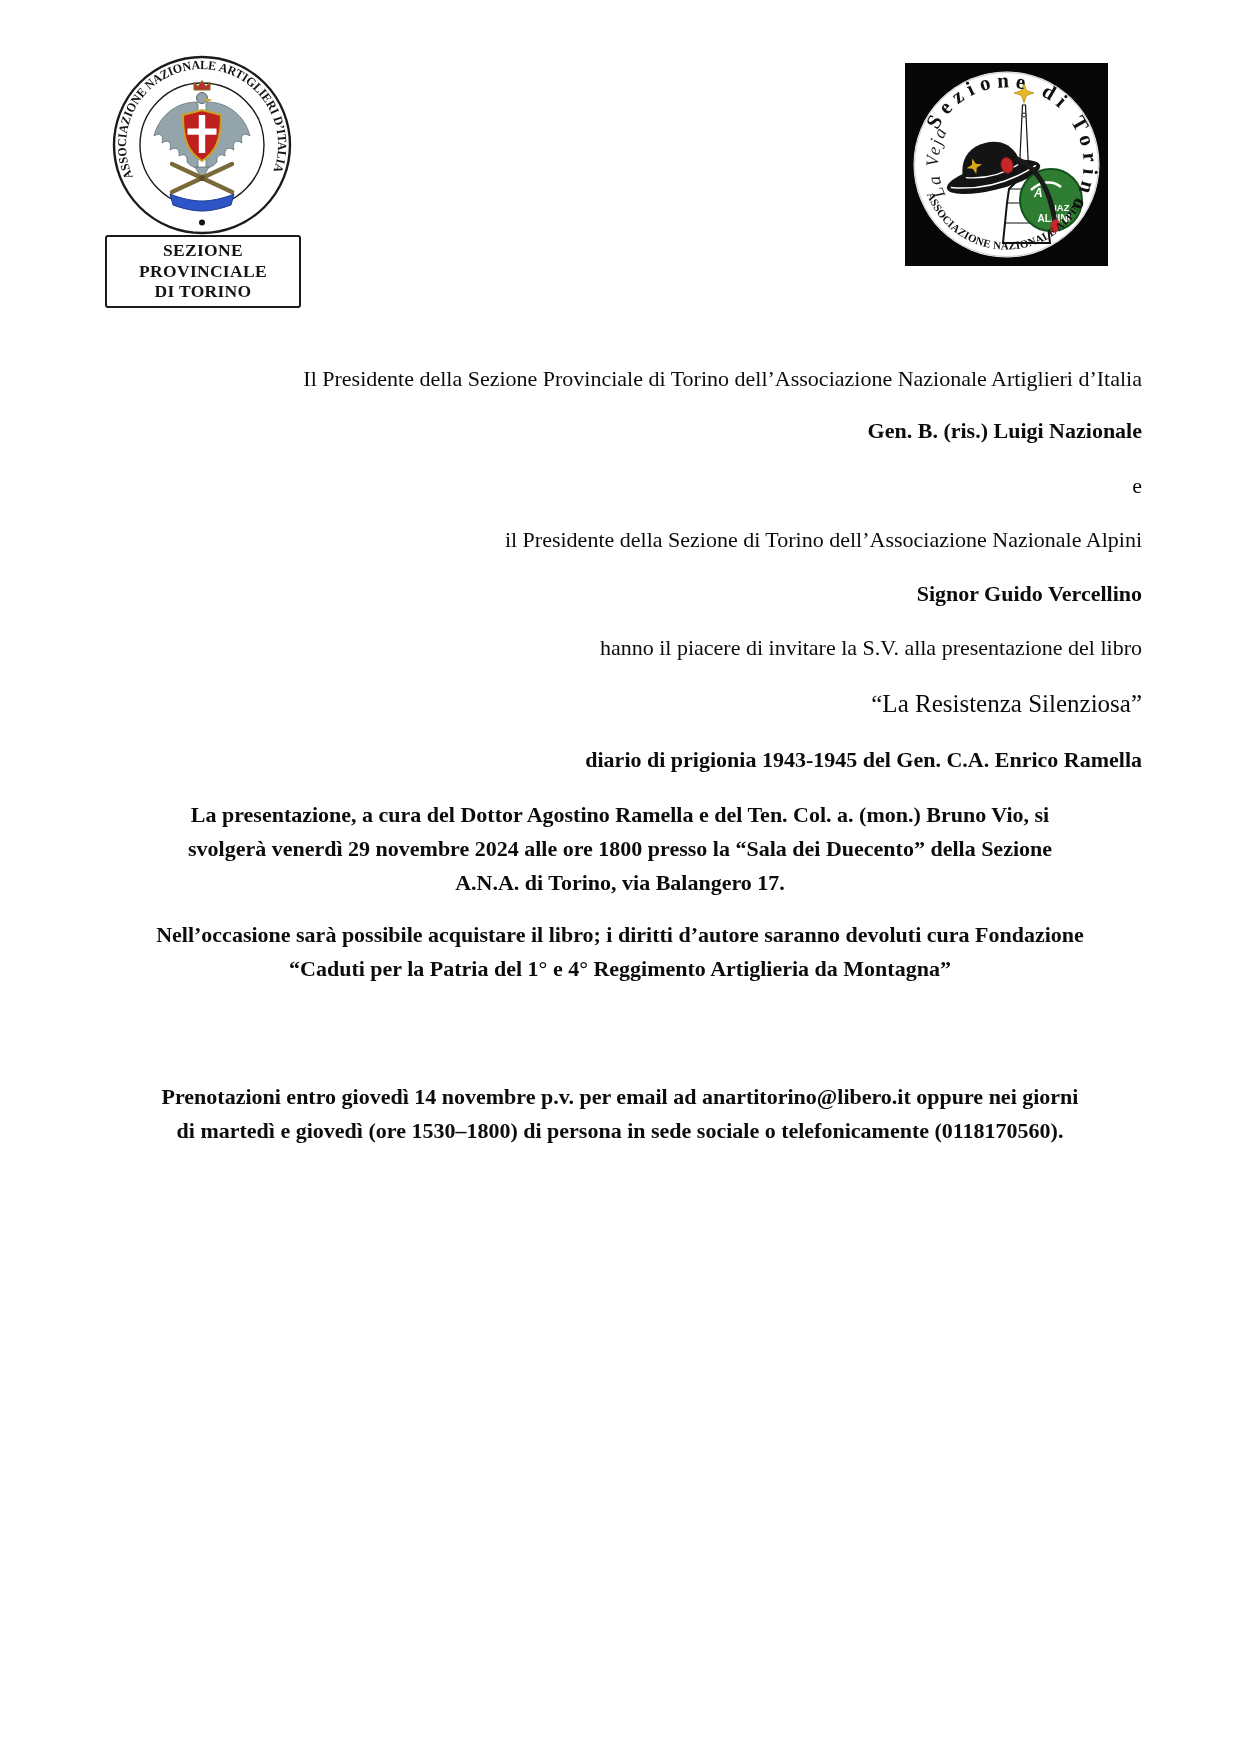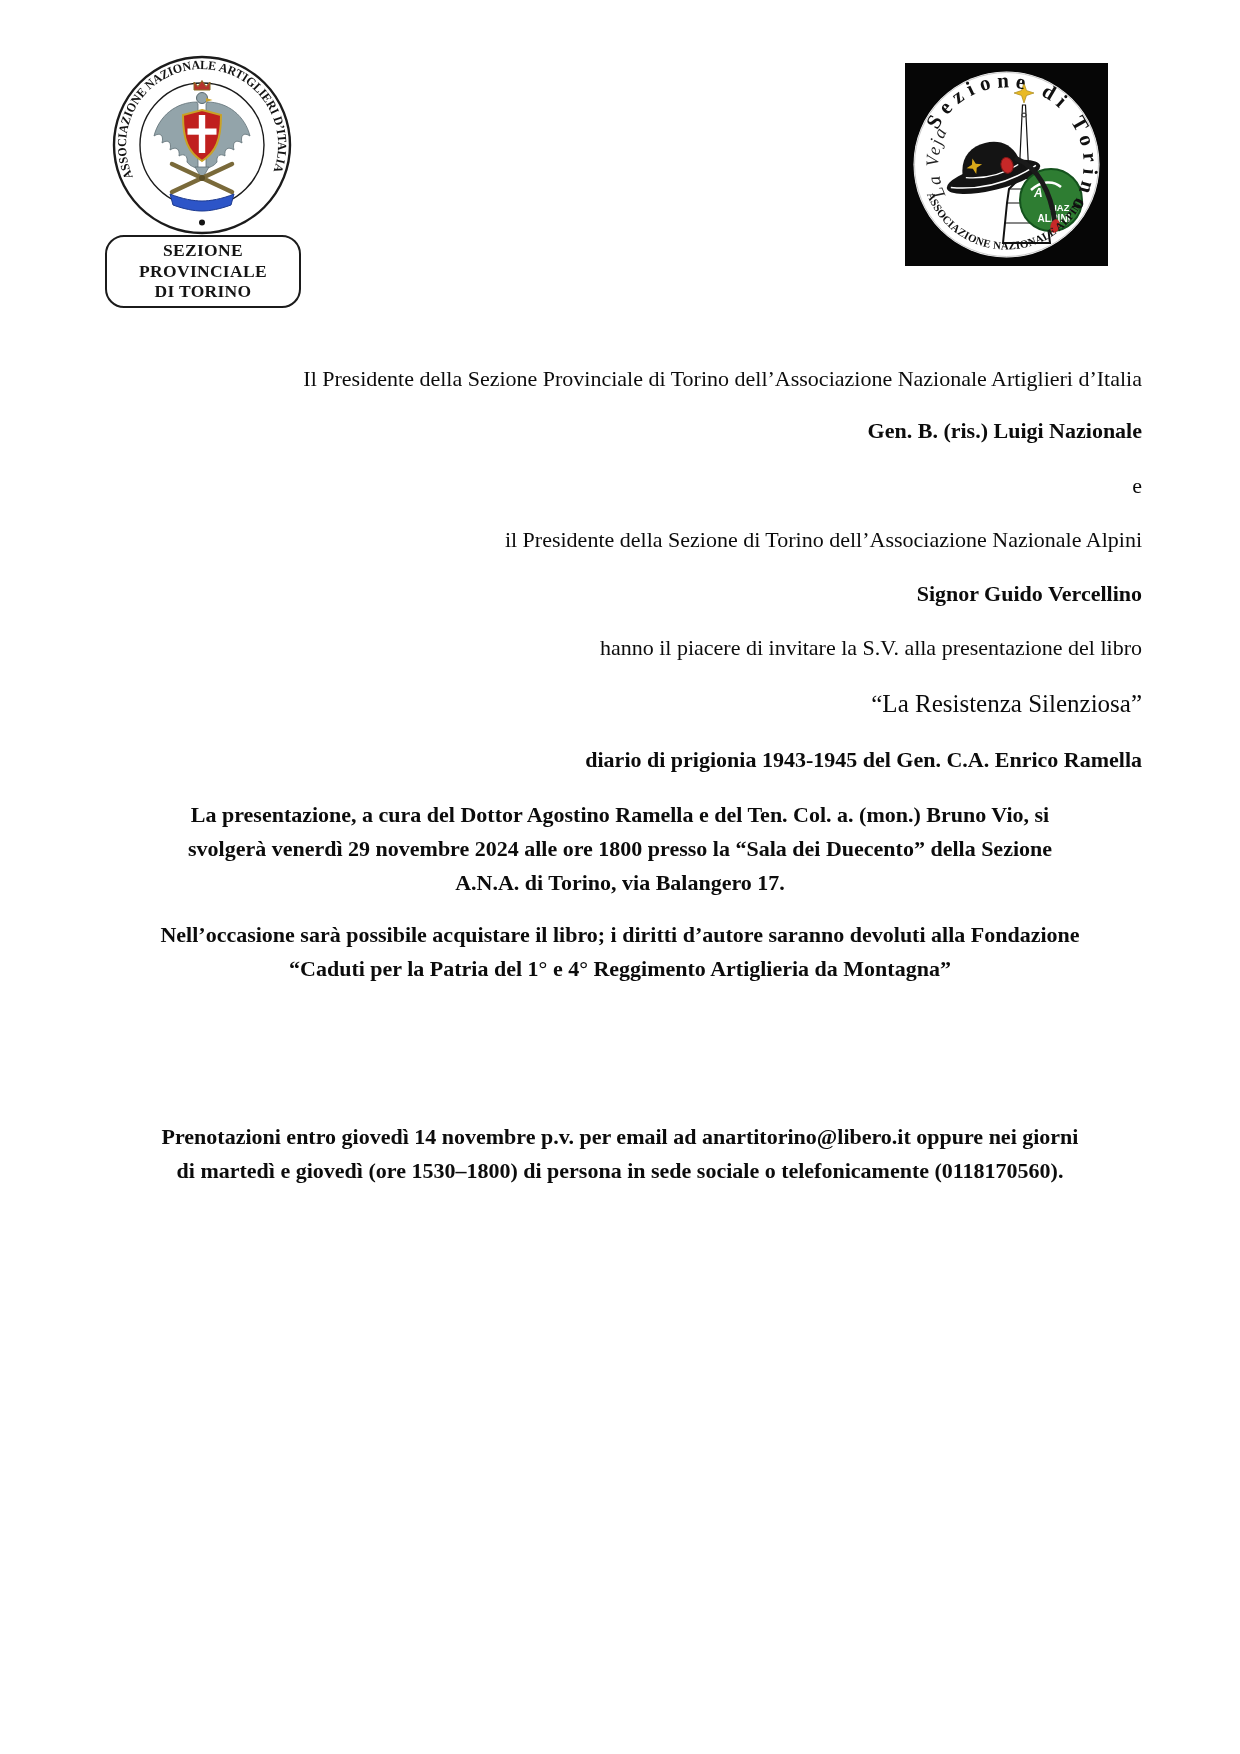--- a/index.html
+++ b/index.html
@@ -2,21 +2,21 @@
 <html><head>
 <meta charset="utf-8">
 <style>
   html,body{margin:0;padding:0;background:#ffffff;}
   body{width:1240px;height:1754px;position:relative;overflow:hidden;
        font-family:"Liberation Serif",serif;color:#0c0c0c;}
   .page{position:absolute;inset:0;background:#ffffff;}
 
   
   .logo-left{position:absolute;left:102px;top:52px;width:200px;}
-  .seal-box{margin-top:-7px;width:192px;margin-left:3px;border:2.4px solid #1b1b1b;border-radius:19px;
+  .seal-box{margin-top:-7px;width:192px;margin-left:3px;border:2.4px solid #1b1b1b;border-radius:3px;
             background:#fff;text-align:center;padding:3px 0 4px 0;
             font-weight:bold;font-size:17.5px;line-height:1.18;letter-spacing:.3px;color:#141414;}
   .logo-right{position:absolute;left:905px;top:63px;width:203px;height:203px;}
 
   
   .content{position:absolute;left:98px;top:0;width:1044px;}
   .doc-line{position:absolute;left:0;width:100%;text-align:right;font-size:22px;white-space:nowrap;}
   .doc-line.bold{font-weight:bold;}
   .doc-line.title{font-weight:normal;font-size:25px;}
   .doc-line.subtitle{font-weight:bold;}
@@ -140,23 +140,23 @@
 
     <div class="doc-line subtitle" style="top:747px">diario di prigionia 1943-1945 del Gen. C.A. Enrico Ramella</div>
 
     <div class="doc-par" style="top:798px">
       <div>La presentazione, a cura del Dottor Agostino Ramella e del Ten. Col. a. (mon.) Bruno Vio, si</div>
       <div>svolgerà venerdì 29 novembre 2024 alle ore 1800 presso la “Sala dei Duecento” della Sezione</div>
       <div>A.N.A. di Torino, via Balangero 17.</div>
     </div>
 
     <div class="doc-par" style="top:918px">
-      <div>Nell’occasione sarà possibile acquistare il libro; i diritti d’autore saranno devoluti alla Fondazione</div>
+      <div>Nell’occasione sarà possibile acquistare il libro; i diritti d’autore saranno devoluti cura Fondazione</div>
       <div>“Caduti per la Patria del 1° e 4° Reggimento Artiglieria da Montagna”</div>
     </div>
 
-    <div class="doc-par" style="top:1120px">
+    <div class="doc-par" style="top:1080px">
       <div>Prenotazioni entro giovedì 14 novembre p.v. per email ad anartitorino@libero.it oppure nei giorni</div>
       <div>di martedì e giovedì (ore 1530–1800) di persona in sede sociale o telefonicamente (0118170560).</div>
     </div>
 
   </div>
 </div>
 
 </body></html>

